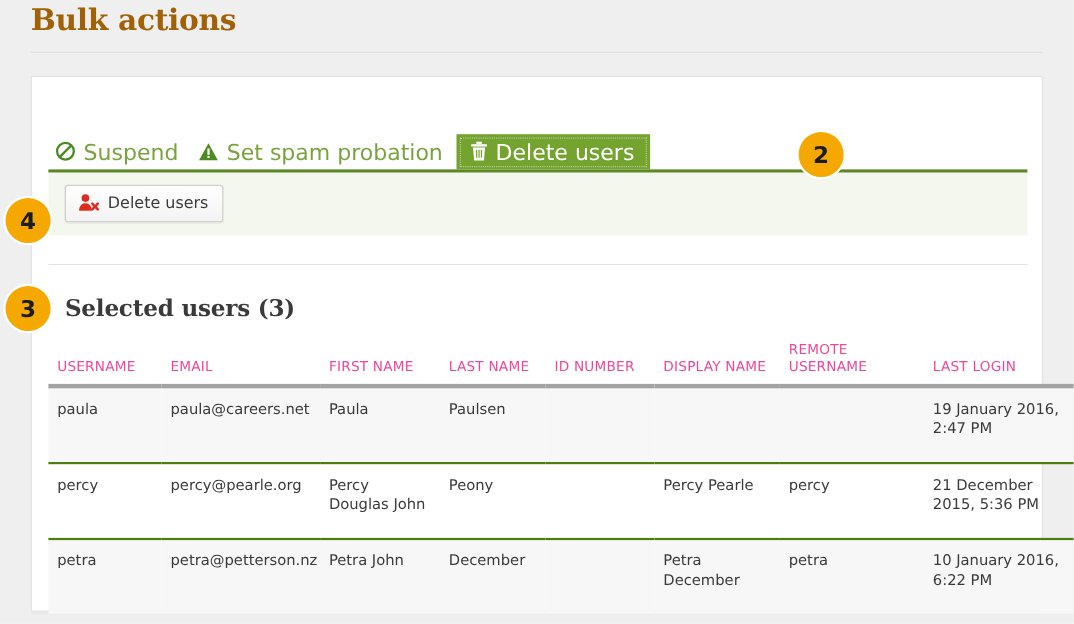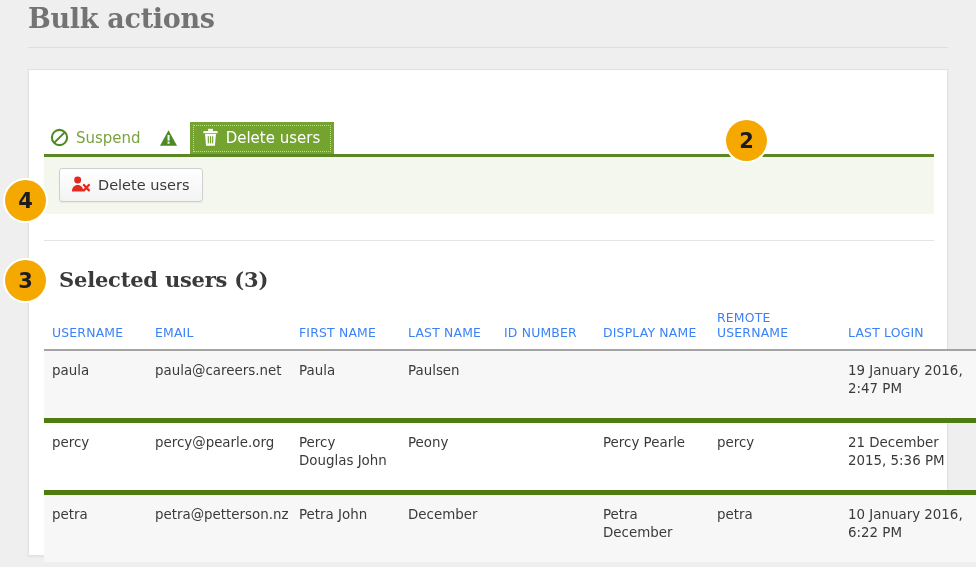--- a/index.html
+++ b/index.html
@@ -22,21 +22,21 @@
   }
 
   
   .page-title {
     position: absolute;
     left: 28px;
     top: 2px;
     font-family: "DejaVu Serif", serif;
     font-size: 27px;
     font-weight: bold;
-    color: #737373;
+    color: #a16207;
     letter-spacing: -0.3px;
     line-height: 34px;
   }
   .title-rule {
     position: absolute;
     left: 28px;
     top: 47px;
     width: 920px;
     height: 1px;
     background: #dedede;
@@ -75,21 +75,21 @@
     display: flex;
     align-items: flex-end;
     border-bottom: 3px solid #5d8727;
     box-sizing: border-box;
   }
   .tab {
     display: flex;
     align-items: center;
     gap: 7px;
     padding: 5px 12px 7px 6px;
-    font-size: 15px;
+    font-size: 20px;
     color: #7ba23f;
     cursor: pointer;
     position: relative;
     box-sizing: border-box;
     white-space: nowrap;
   }
   .tab.active {
     background: #74a330;
     color: #ffffff;
     padding: 6px 14px 7px 12px;
@@ -162,36 +162,36 @@
     width: 890px;
   }
   table.users {
     border-collapse: collapse;
     width: 890px;
     table-layout: fixed;
   }
   table.users th {
     font-size: 12.4px;
     font-weight: normal;
-    color: #3b82f6;
+    color: #ec4899;
     text-transform: uppercase;
     text-align: left;
     vertical-align: bottom;
     padding: 4px 8px 9px 8px;
-    border-bottom: 2px solid #a3a3a3;
+    border-bottom: 4px solid #a3a3a3;
     letter-spacing: 0.2px;
     line-height: 15px;
   }
   table.users td {
     font-size: 13.4px;
     color: #3a3a3a;
     text-align: left;
     vertical-align: top;
     padding: 11px 8px 20px 8px;
-    border-bottom: 5px solid #4d7c0f;
+    border-bottom: 2px solid #4d7c0f;
     line-height: 18px;
   }
   table.users tr.stripe td { background: #f7f7f7; }
   table.users tr:last-child td { border-bottom: none; }
 
   .col-username { width: 87px; }
   .col-email    { width: 128px; }
   .col-first    { width: 93px; }
   .col-last     { width: 80px; }
   .col-id       { width: 83px; }
@@ -245,20 +245,21 @@
 
 
       <div class="tab">
         <span class="ic">
           <svg width="19" height="18" viewBox="0 0 20 19">
             <path d="M10 1.4 L19 17.6 L1 17.6 Z" fill="#4c8a22"></path>
             <rect x="9" y="6.3" width="2.1" height="6" fill="#ffffff"></rect>
             <rect x="9" y="13.4" width="2.1" height="2.1" fill="#ffffff"></rect>
           </svg>
         </span>
+        <span class="tab-label">Set spam probation</span>
       </div>
 
       <div class="tab active">
         <span class="ic">
           <svg width="17" height="19" viewBox="0 0 18 20">
             <rect x="1.5" y="3.2" width="15" height="2.3" fill="#ffffff"></rect>
             <rect x="6.4" y="0.8" width="5.2" height="2.2" fill="#ffffff"></rect>
             <path d="M3.2 6.3 L14.8 6.3 L13.7 18.8 L4.3 18.8 Z" fill="#ffffff"></path>
             <rect x="6.1" y="8.6" width="1.2" height="7.6" fill="#74a330"></rect>
             <rect x="8.4" y="8.6" width="1.2" height="7.6" fill="#74a330"></rect>

